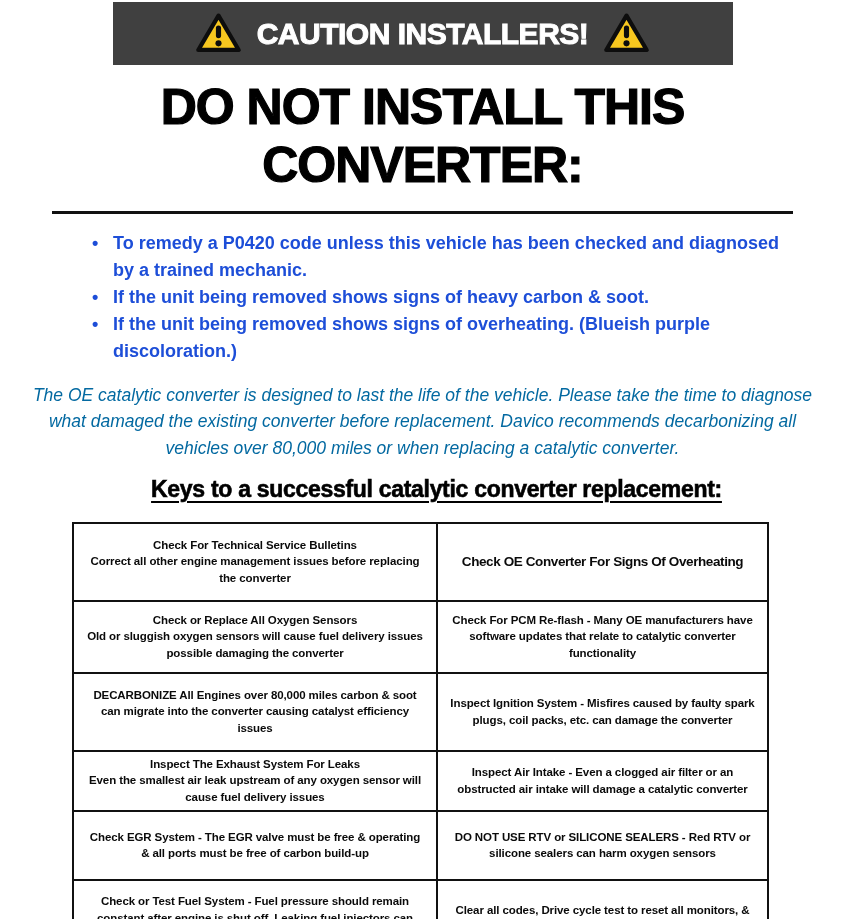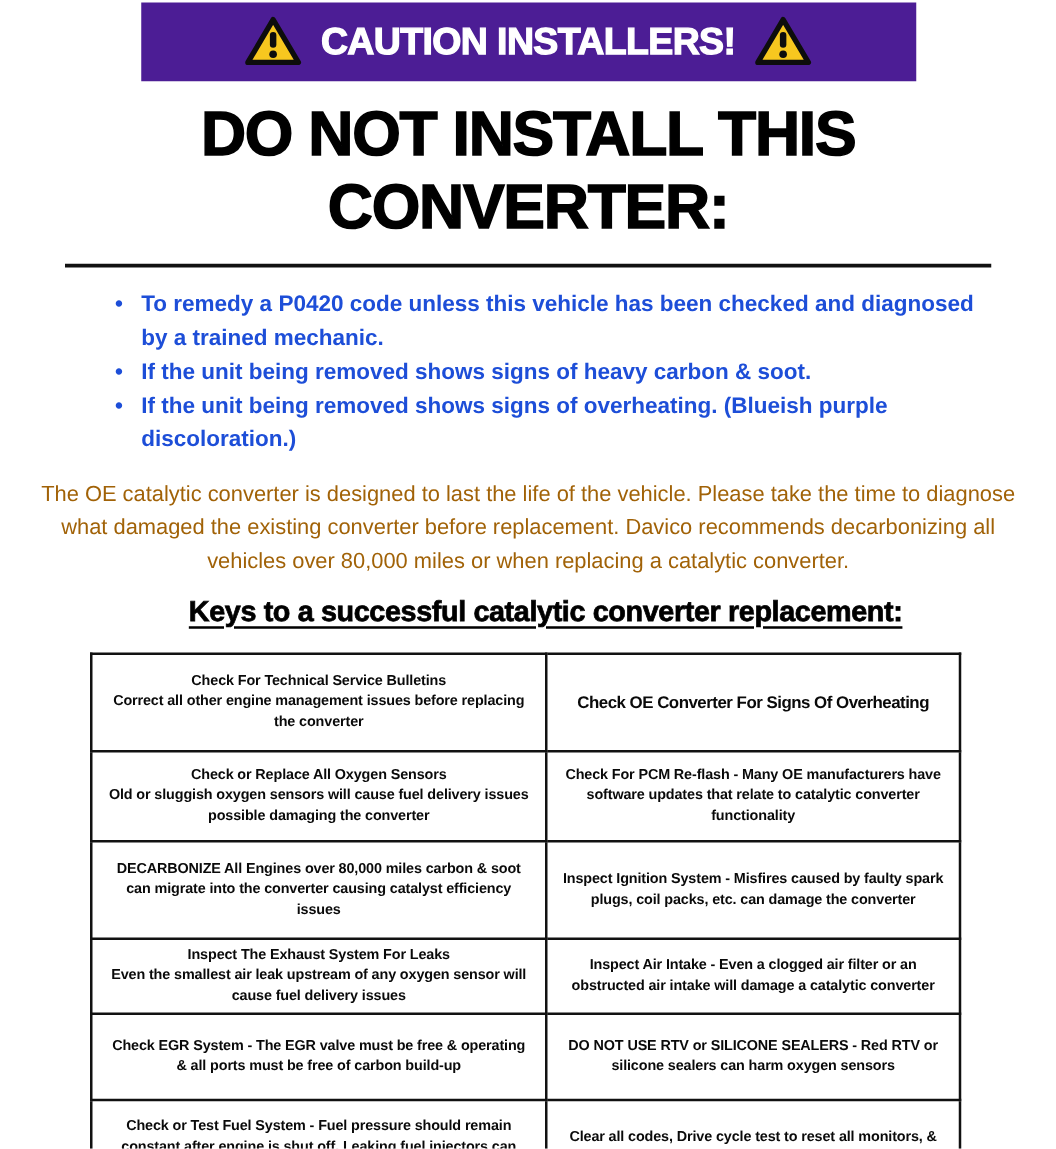--- a/index.html
+++ b/index.html
@@ -8,21 +8,21 @@
     width:845px;height:919px;
     background:#ffffff;
     font-family:"Liberation Sans", sans-serif;
     color:#0a0a0a;
     overflow:hidden;
   }
   
   .banner{
     width:620px;height:63px;
     margin:2px auto 0 auto;
-    background:#4c1d95;
+    background:#404040;
     display:flex;align-items:center;justify-content:center;gap:15px;
   }
   .banner .title{
     color:#ffffff;
     font-size:30px;font-weight:bold;
     letter-spacing:-0.5px;
     -webkit-text-stroke:1px #ffffff;
     white-space:nowrap;
   }
   .warn-icon{width:47px;height:43px;display:block;}
@@ -56,21 +56,22 @@
     position:absolute;left:-21px;top:0;
     font-size:18px;
   }
   
   .body-paragraph{
     max-width:800px;
     margin:17px auto 0 auto;
     text-align:center;
     font-size:17.5px;font-weight:normal;
     line-height:1.5;
-    color:#a16207;
+    color:#0369a1;
+    font-style:italic;
   }
   
   .keys-heading{
     margin:15px 0 0 0;
     text-align:center;
     font-size:23px;font-weight:bold;
     letter-spacing:-0.3px;
     -webkit-text-stroke:0.6px #000;
     text-decoration:underline;
     text-decoration-thickness:2px;

